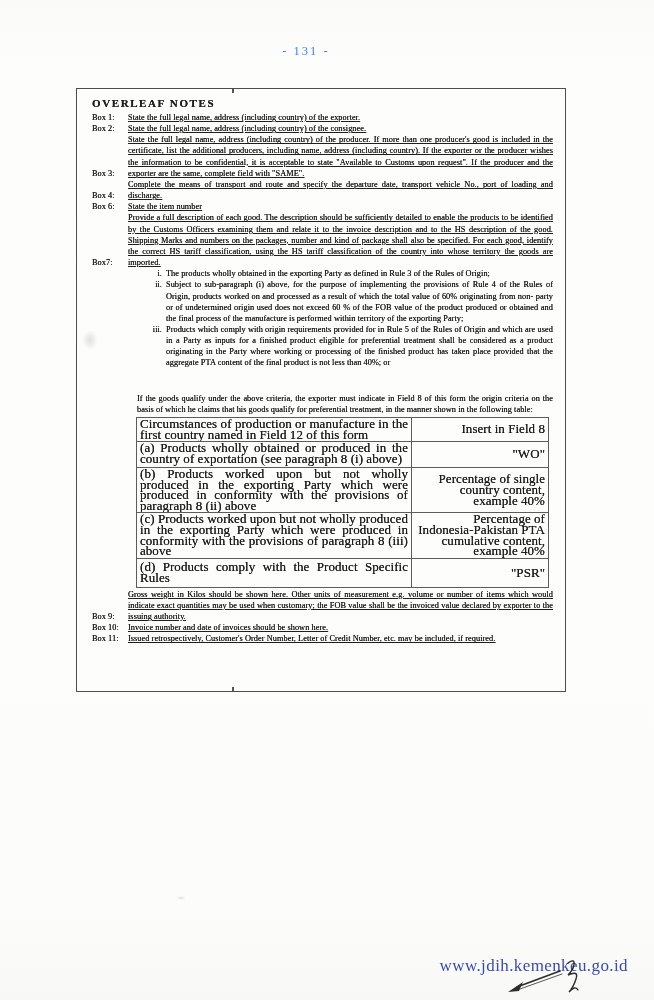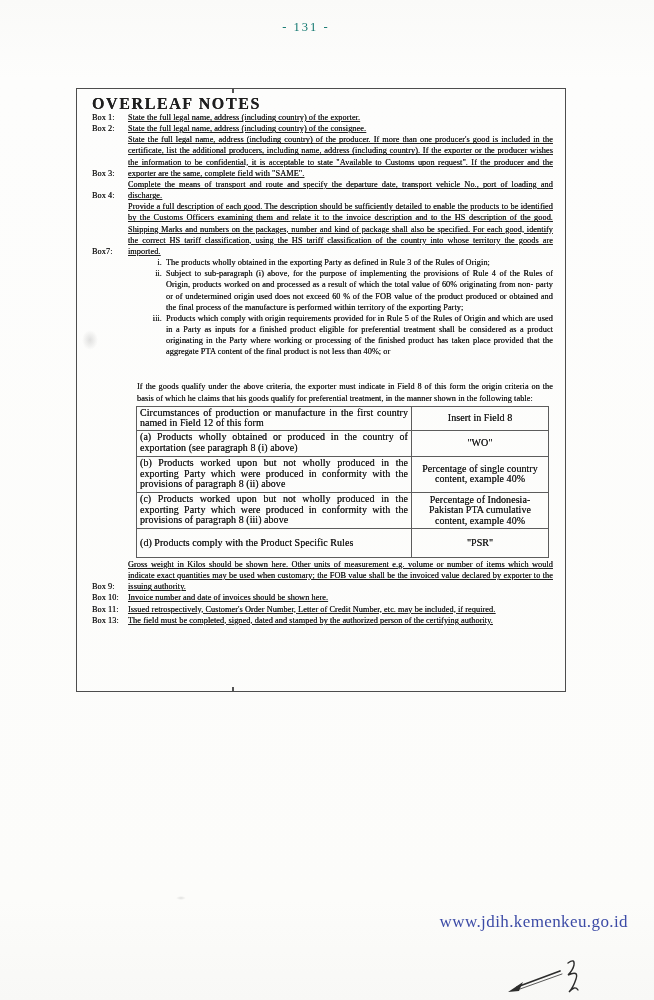--- a/index.html
+++ b/index.html
@@ -4,65 +4,65 @@
 <style>
   html,body{margin:0;padding:0;}
   body{
     width:654px;height:1000px;position:relative;overflow:hidden;
     background:linear-gradient(180deg,#fafaf8 0%,#fdfdfc 8%,#fcfcfa 90%,#f8f8f6 100%);
     font-family:"Liberation Serif","DejaVu Serif",serif;
     color:#1f1f1f;
     -webkit-font-smoothing:antialiased;
   }
   .page-number{
-    position:absolute;top:20px;left:0;width:612px;text-align:center;
-    font-size:12.5px;letter-spacing:2px;color:#0f766e;
+    position:absolute;top:44px;left:0;width:612px;text-align:center;
+    font-size:12.5px;letter-spacing:2px;color:#3b82f6;
   }
   .notes-box{
     position:absolute;left:76px;top:88px;width:490px;height:604px;
     border:1.5px solid #4d4d4d;box-sizing:border-box;overflow:hidden;
     background:transparent;
   }
   .tick{position:absolute;width:1.5px;height:4px;background:#555;}
   .tick-top{left:155px;top:0;}
   .tick-bottom{left:155px;bottom:0;}
   .box-content{
     padding:8px 12px 0 15px;
     font-size:8.3px;line-height:11.15px;
     text-shadow:0 0 0.45px #242424;
     letter-spacing:0.05px;
   }
   .overleaf-title{
-    font-size:16px;font-weight:bold;letter-spacing:1.6px;
+    font-size:11px;font-weight:bold;letter-spacing:1.6px;
     margin:0 0 2px 0;line-height:13px;
   }
   .note{display:flex;align-items:flex-end;}
   .note-label{flex:0 0 36px;white-space:nowrap;}
   .note-text{flex:1;text-align:justify;text-decoration:underline;}
   .sub{display:flex;margin-left:57px;}
   .sub-label{flex:0 0 13px;text-align:right;margin-right:4px;}
   .sub-text{flex:1;text-align:justify;}
   .closing{margin-left:45px;text-align:justify;margin-top:24px;}
   table.criteria{
     border-collapse:collapse;table-layout:fixed;
     width:412px;margin:2px 0 1px 44px;
-    font-size:10px;line-height:10.6px;
+    font-size:13px;line-height:10.6px;
   }
   table.criteria td{
     border:1px solid #5c5c5c;padding:1px 3px;vertical-align:top;
     text-align:justify;overflow:hidden;
   }
-  table.criteria td.rcol{vertical-align:middle;text-align:center;}
+  table.criteria td.rcol{vertical-align:middle;text-align:right;}
   tr.r-head td{height:21px;}
   tr.r-a td{height:23px;}
   tr.r-b td{height:33px;}
   tr.r-c td{height:33px;}
   tr.r-d td{height:26px;vertical-align:middle;}
   .watermark{
-    position:absolute;top:912px;right:26px;
+    position:absolute;top:956px;right:26px;
     font-size:17px;letter-spacing:0.4px;color:#3c4ba6;
     font-family:"Liberation Serif","DejaVu Serif",serif;
   }
   .signature{position:absolute;left:498px;top:958px;opacity:0.88;}
   .smudge{
     position:absolute;left:82px;top:330px;width:16px;height:20px;
     border-radius:50%;
     background:radial-gradient(ellipse at center,rgba(120,120,120,0.22),rgba(120,120,120,0) 70%);
   }
   .smudge2{
@@ -90,20 +90,24 @@
       <span class="note-label">Box 2:</span>
       <span class="note-text">State the full legal name, address (including country) of the consignee.</span>
     </div>
     <div class="note">
       <span class="note-label">Box 3:</span>
       <span class="note-text">State the full legal name, address (including country) of the producer. If more than one producer's good is included in the certificate, list the additional producers, including name, address (including country). If the exporter or the producer wishes the information to be confidential, it is acceptable to state "Available to Customs upon request". If the producer and the exporter are the same, complete field with "SAME".</span>
     </div>
     <div class="note">
       <span class="note-label">Box 4:</span>
       <span class="note-text">Complete the means of transport and route and specify the departure date, transport vehicle No., port of loading and discharge.</span>
+    </div>
+    <div class="note">
+      <span class="note-label">Box 6:</span>
+      <span class="note-text">State the item number</span>
     </div>
     <div class="note">
       <span class="note-label">Box7:</span>
       <span class="note-text">Provide a full description of each good. The description should be sufficiently detailed to enable the products to be identified by the Customs Officers examining them and relate it to the invoice description and to the HS description of the good. Shipping Marks and numbers on the packages, number and kind of package shall also be specified. For each good, identify the correct HS tariff classification, using the HS tariff classification of the country into whose territory the goods are imported.</span>
     </div>
 
     <div class="sub">
       <span class="sub-label">i.</span>
       <span class="sub-text">The products wholly obtained in the exporting Party as defined in Rule 3 of the Rules of Origin;</span>
     </div>
@@ -151,24 +155,20 @@
       <span class="note-text">Gross weight in Kilos should be shown here. Other units of measurement e.g. volume or number of items which would indicate exact quantities may be used when customary; the FOB value shall be the invoiced value declared by exporter to the issuing authority.</span>
     </div>
     <div class="note">
       <span class="note-label">Box 10:</span>
       <span class="note-text">Invoice number and date of invoices should be shown here.</span>
     </div>
     <div class="note">
       <span class="note-label">Box 11:</span>
       <span class="note-text">Issued retrospectively, Customer's Order Number, Letter of Credit Number, etc. may be included, if required.</span>
     </div>
-    <div class="note">
-      <span class="note-label">Box 13:</span>
-      <span class="note-text">The field must be completed, signed, dated and stamped by the authorized person of the certifying authority.</span>
-    </div>
 
   </div>
 </div>
 
 <div class="smudge"></div>
 <div class="smudge2"></div>
 
 <div class="watermark">www.jdih.kemenkeu.go.id</div>
 
 <svg class="signature" width="100" height="42" viewBox="0 0 100 42">

